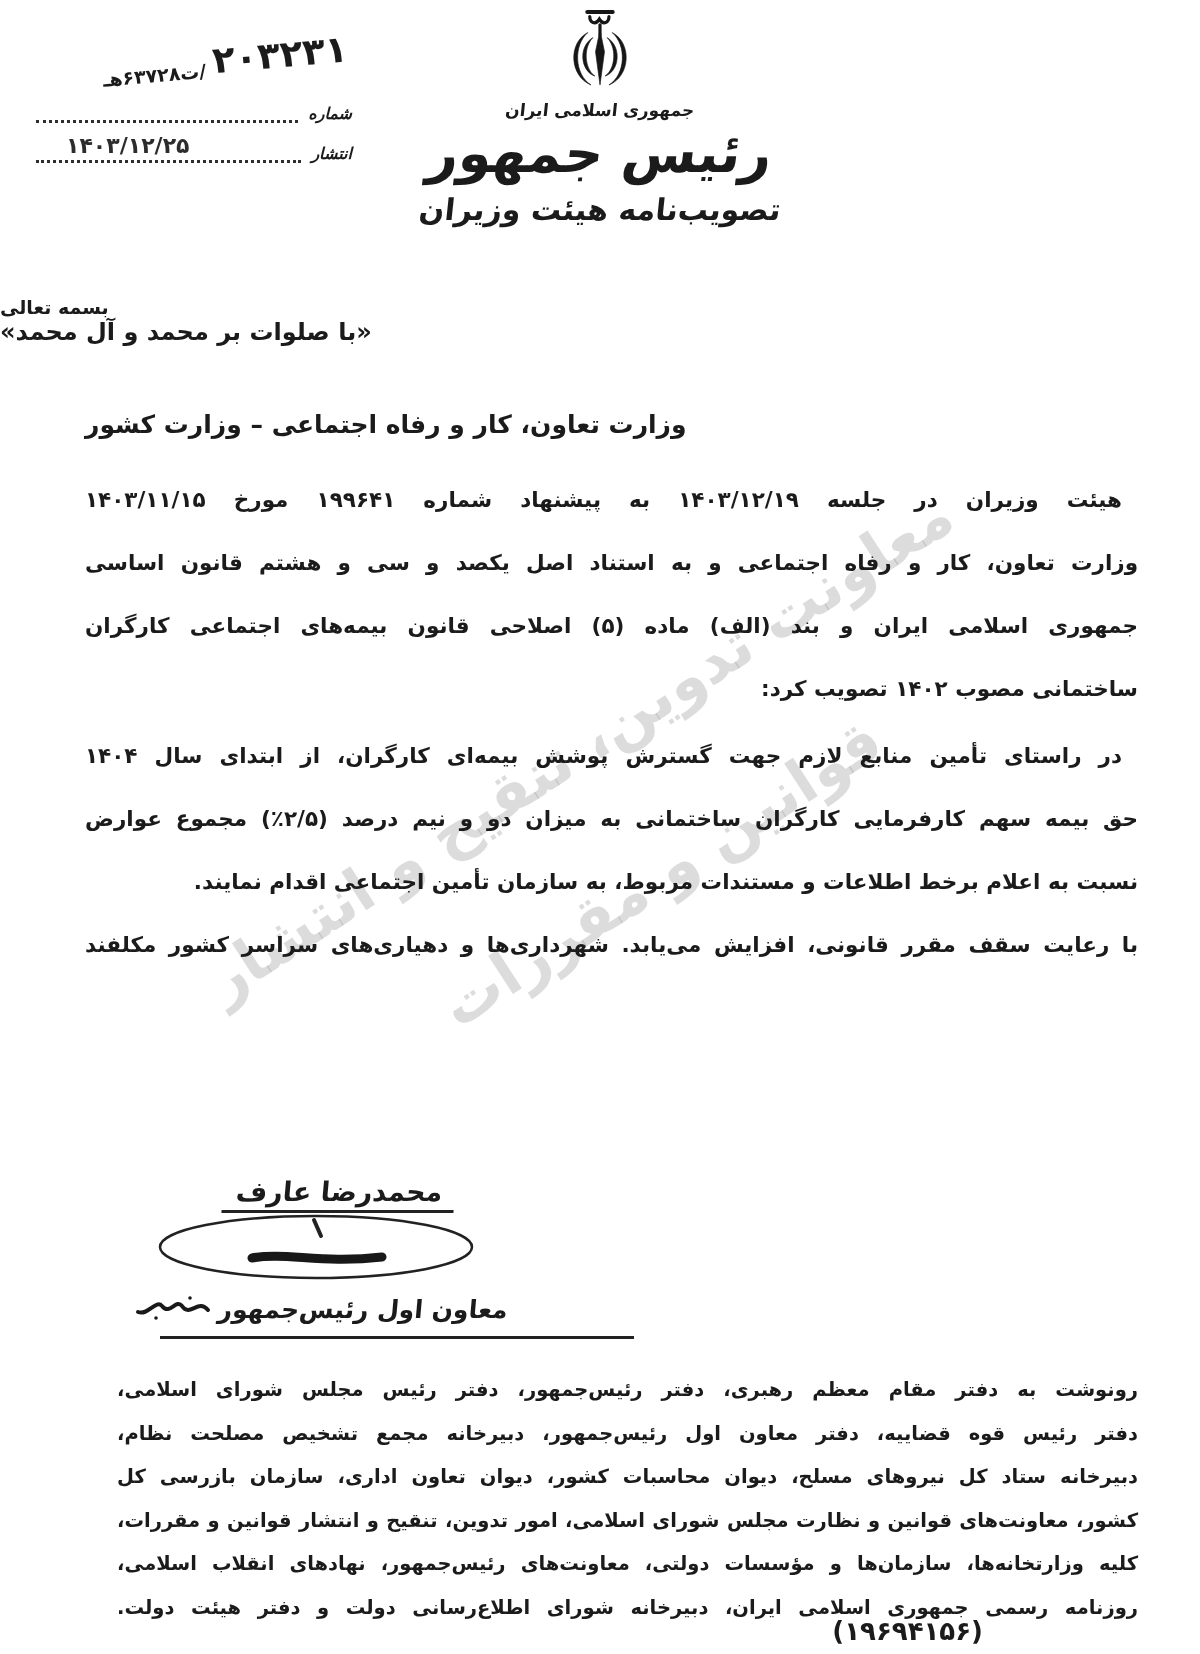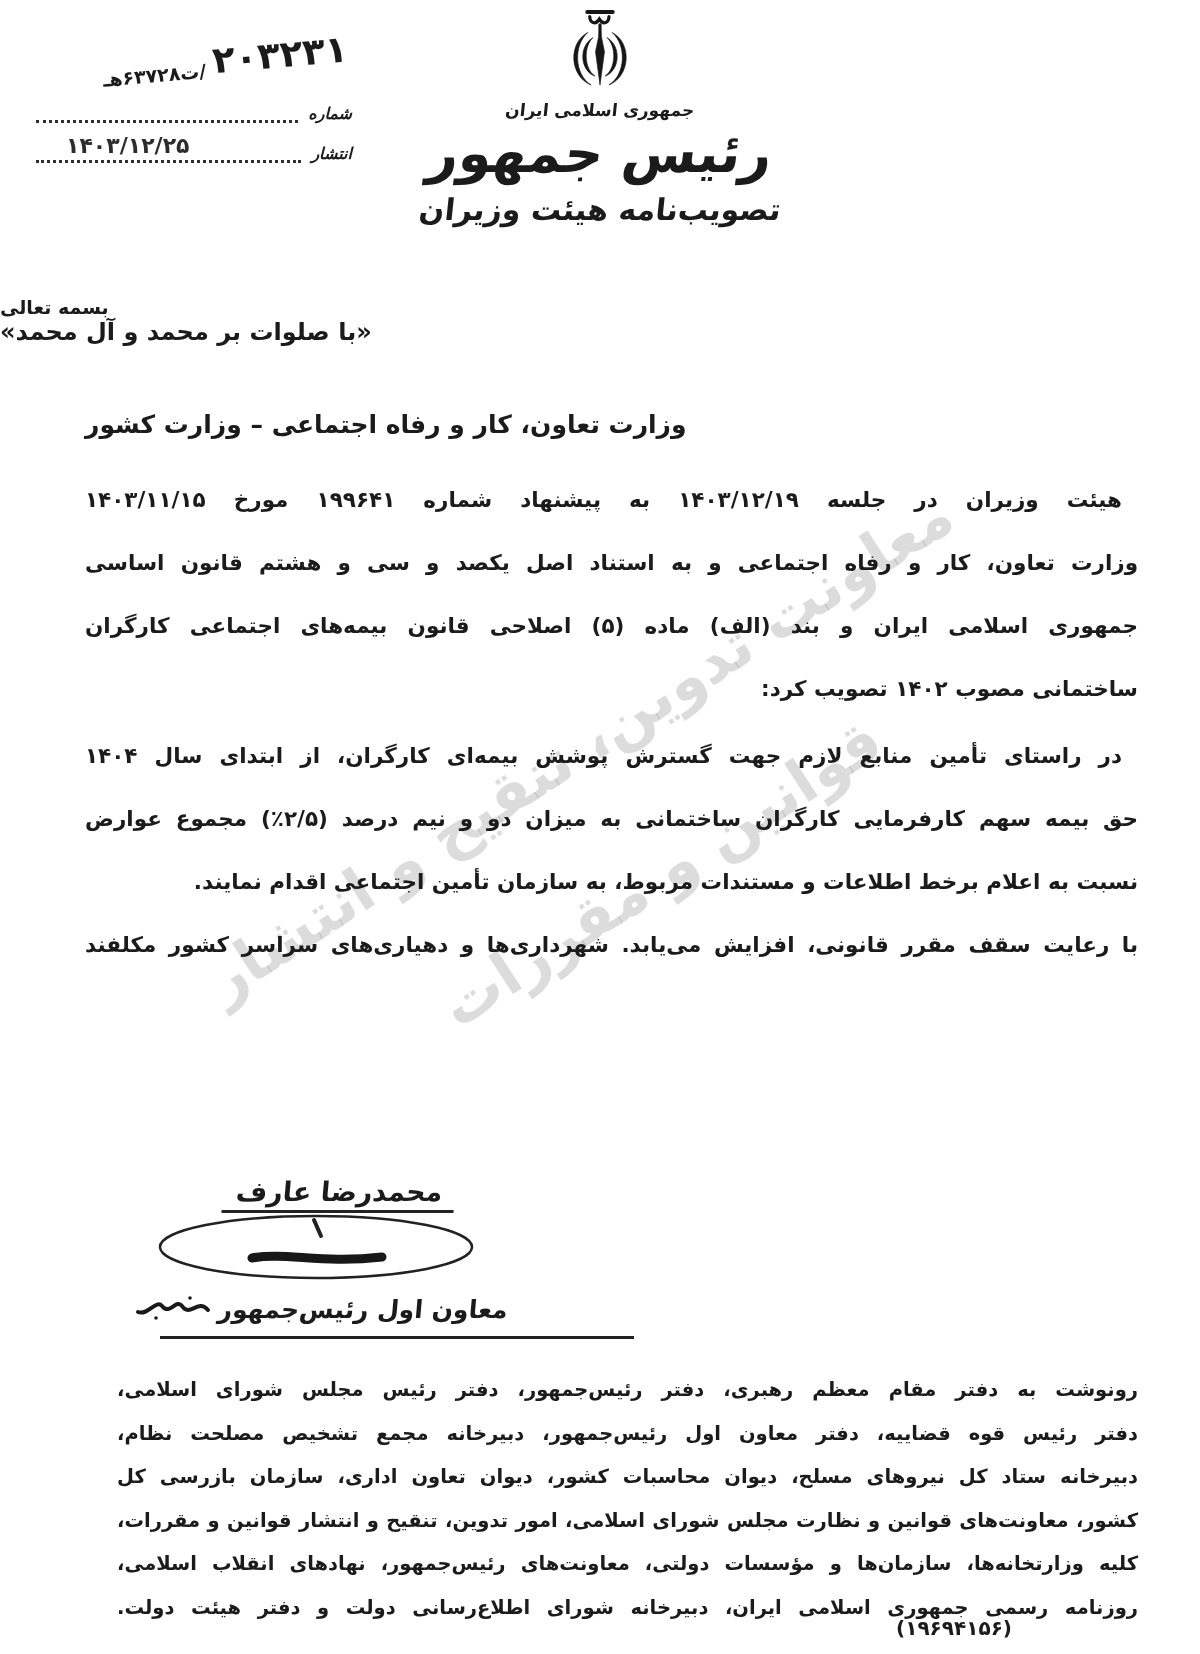--- a/index.html
+++ b/index.html
@@ -84,22 +84,22 @@
   .sig-scribble { width:80px; height:34px; flex:0 0 auto; }
   .sig-underline { position:absolute; top:168px; left:12px; width:474px; border-bottom:3px solid #222; }
 
   
   .footer { position:absolute; top:1368px; right:62px; left:85px; direction:rtl; z-index:2;margin-left:32px; }
   .footer .line {
     font-size:19.5px; font-weight:bold; line-height:43.5px;
     text-align:justify; text-align-last:justify;
   }
   .ref-number {
-    position:absolute; top:1616px; right:188px;
-    direction:rtl; font-size:20px; font-weight:bold; z-index:2;
+    position:absolute; top:1616px; right:217px;
+    direction:rtl; font-size:26px; font-weight:bold; z-index:2;
   }
 </style>
 </head>
 <body>
 
 <div class="page">
 
   <div class="stamp">
     <div class="stamp-number-row">
       <span class="num-main">۲۰۳۲۳۱</span>

